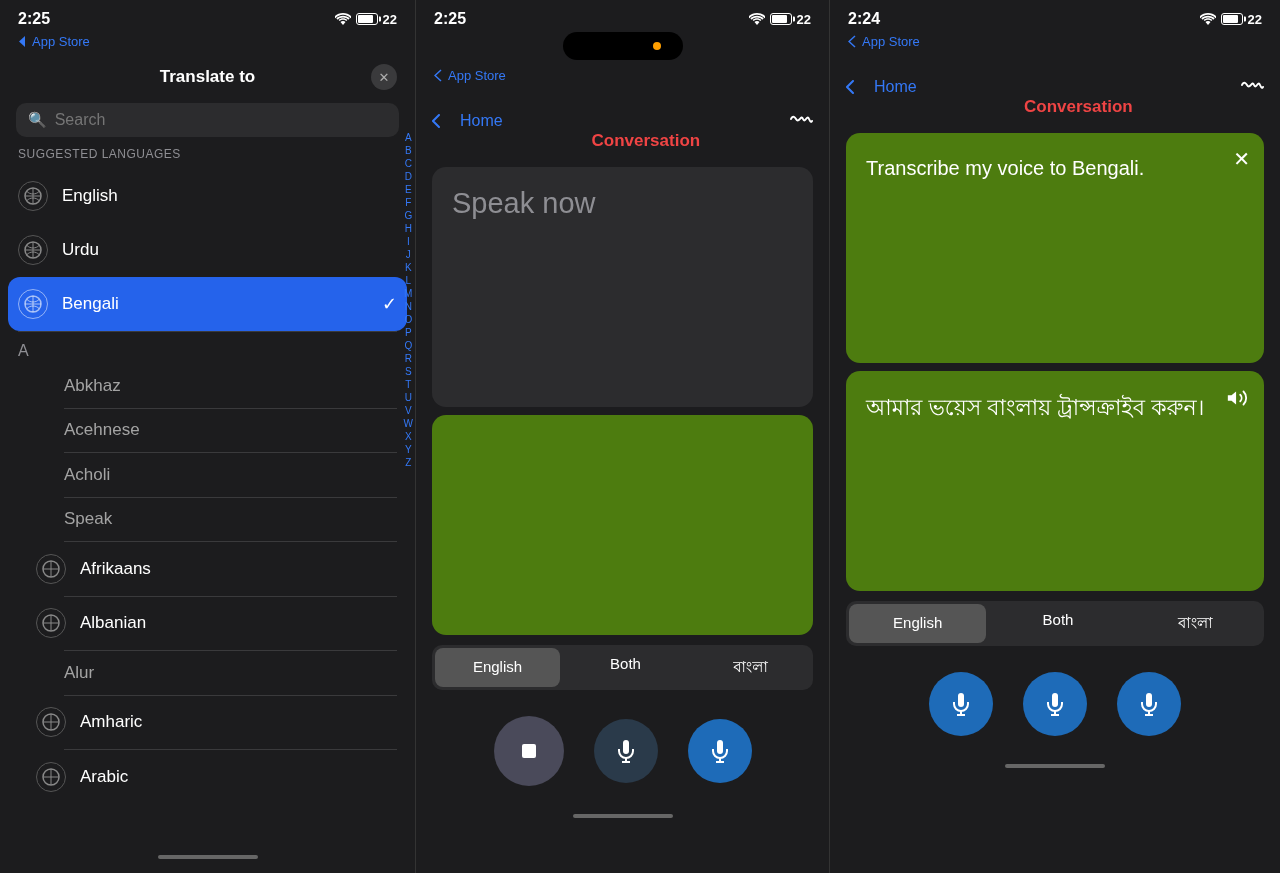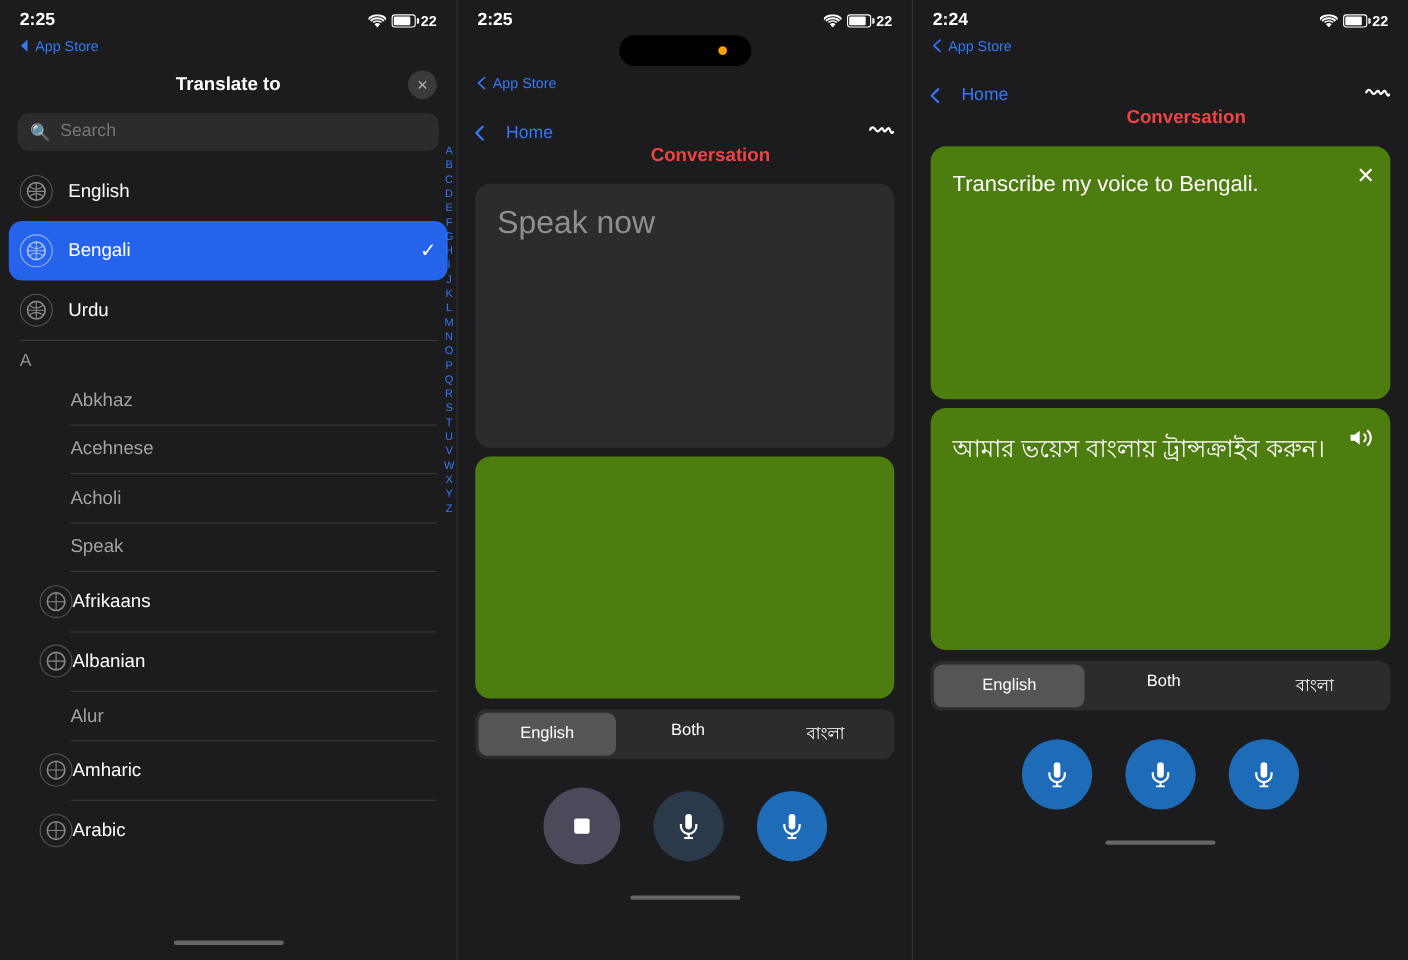--- a/index.html
+++ b/index.html
@@ -217,20 +217,21 @@
     .section-a { color: #8e8e93; font-size: 16px; padding: 10px 18px 4px; font-weight: 500; }
     .lang-plain-item {
       padding: 12px 18px 12px 64px;
       color: #a3a3a3;
       font-size: 17px;
       cursor: pointer;
     }
     .lang-icon-item {
       display: flex;
       align-items: center;
+      gap: 14px;
       padding: 12px 18px;
     }
     .alpha-index {
       position: absolute;
       right: 2px;
       top: 50%;
       transform: translateY(-50%);
       display: flex;
       flex-direction: column;
       align-items: center;
@@ -369,50 +370,51 @@
     <div class="lang-close">
       <span>✕</span>
     </div>
   </div>
 
   <div class="search-bar">
     <span class="search-icon-wrap">🔍</span>
     <input type="text" placeholder="Search" style="">
   </div>
 
+  <div class="section-label">SUGGESTED LANGUAGES</div>
 
   <div class="lang-item">
     <div class="lang-icon">
       <svg width="18" height="18" viewBox="0 0 18 18" fill="none">
           <circle cx="9" cy="9" r="8" stroke="#888" stroke-width="1.5"></circle>
           <path d="M9 1v16M1 9h16M3 4.5C4.5 6 6.5 7 9 7s4.5-1 6-2.5M3 13.5C4.5 12 6.5 11 9 11s4.5 1 6 2.5" stroke="#888" stroke-width="1" fill="none"></path>
         </svg>
     </div>
     <span class="lang-name">English</span>
   </div>
 
+  <div class="lang-item">
+    <div class="lang-icon">
+      <svg width="18" height="18" viewBox="0 0 18 18" fill="none">
+          <circle cx="9" cy="9" r="8" stroke="#888" stroke-width="1.5"></circle>
+          <path d="M9 1v16M1 9h16M3 4.5C4.5 6 6.5 7 9 7s4.5-1 6-2.5M3 13.5C4.5 12 6.5 11 9 11s4.5 1 6 2.5" stroke="#888" stroke-width="1" fill="none"></path>
+        </svg>
+    </div>
+    <span class="lang-name">Urdu</span>
+  </div>
+
   <div class="lang-item selected">
     <div class="lang-icon">
       <svg width="18" height="18" viewBox="0 0 18 18" fill="none">
           <circle cx="9" cy="9" r="8" stroke="rgba(255,255,255,0.6)" stroke-width="1.5"></circle>
           <path d="M9 1v16M1 9h16M3 4.5C4.5 6 6.5 7 9 7s4.5-1 6-2.5M3 13.5C4.5 12 6.5 11 9 11s4.5 1 6 2.5" stroke="rgba(255,255,255,0.6)" stroke-width="1" fill="none"></path>
         </svg>
     </div>
     <span class="lang-name">Bengali</span>
     <span class="lang-check">✓</span>
-  </div>
-
-  <div class="lang-item">
-    <div class="lang-icon">
-      <svg width="18" height="18" viewBox="0 0 18 18" fill="none">
-          <circle cx="9" cy="9" r="8" stroke="#888" stroke-width="1.5"></circle>
-          <path d="M9 1v16M1 9h16M3 4.5C4.5 6 6.5 7 9 7s4.5-1 6-2.5M3 13.5C4.5 12 6.5 11 9 11s4.5 1 6 2.5" stroke="#888" stroke-width="1" fill="none"></path>
-        </svg>
-    </div>
-    <span class="lang-name">Urdu</span>
   </div>
 
   <div class="divider"></div>
 
   <div class="section-a">A</div>
 
   <div class="lang-plain-item">Abkhaz</div>
   <div class="divider" style="margin-left:64px;"></div>
   <div class="lang-plain-item">Acehnese</div>
   <div class="divider" style="margin-left:64px;"></div>

